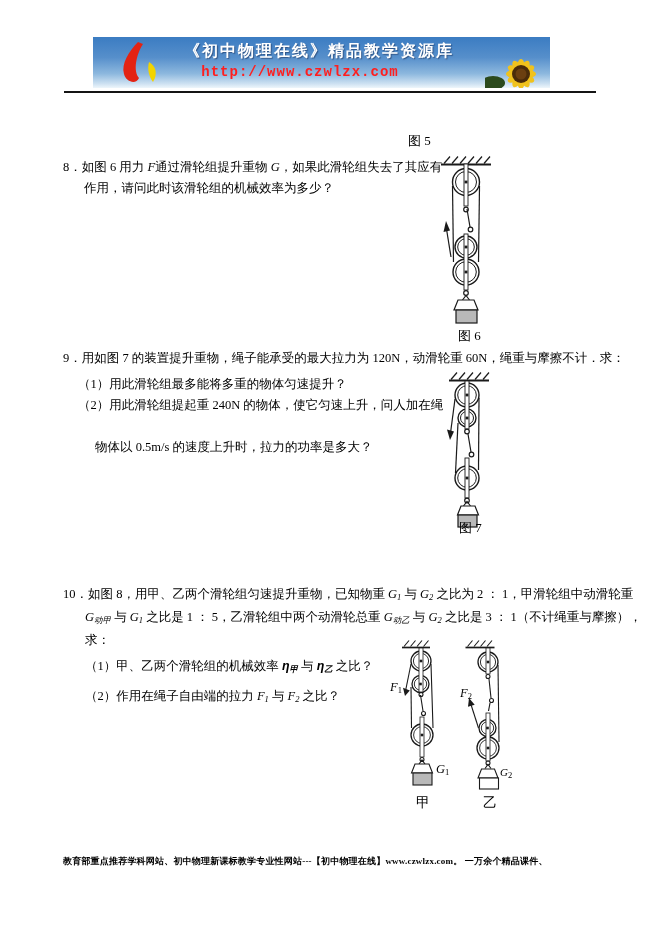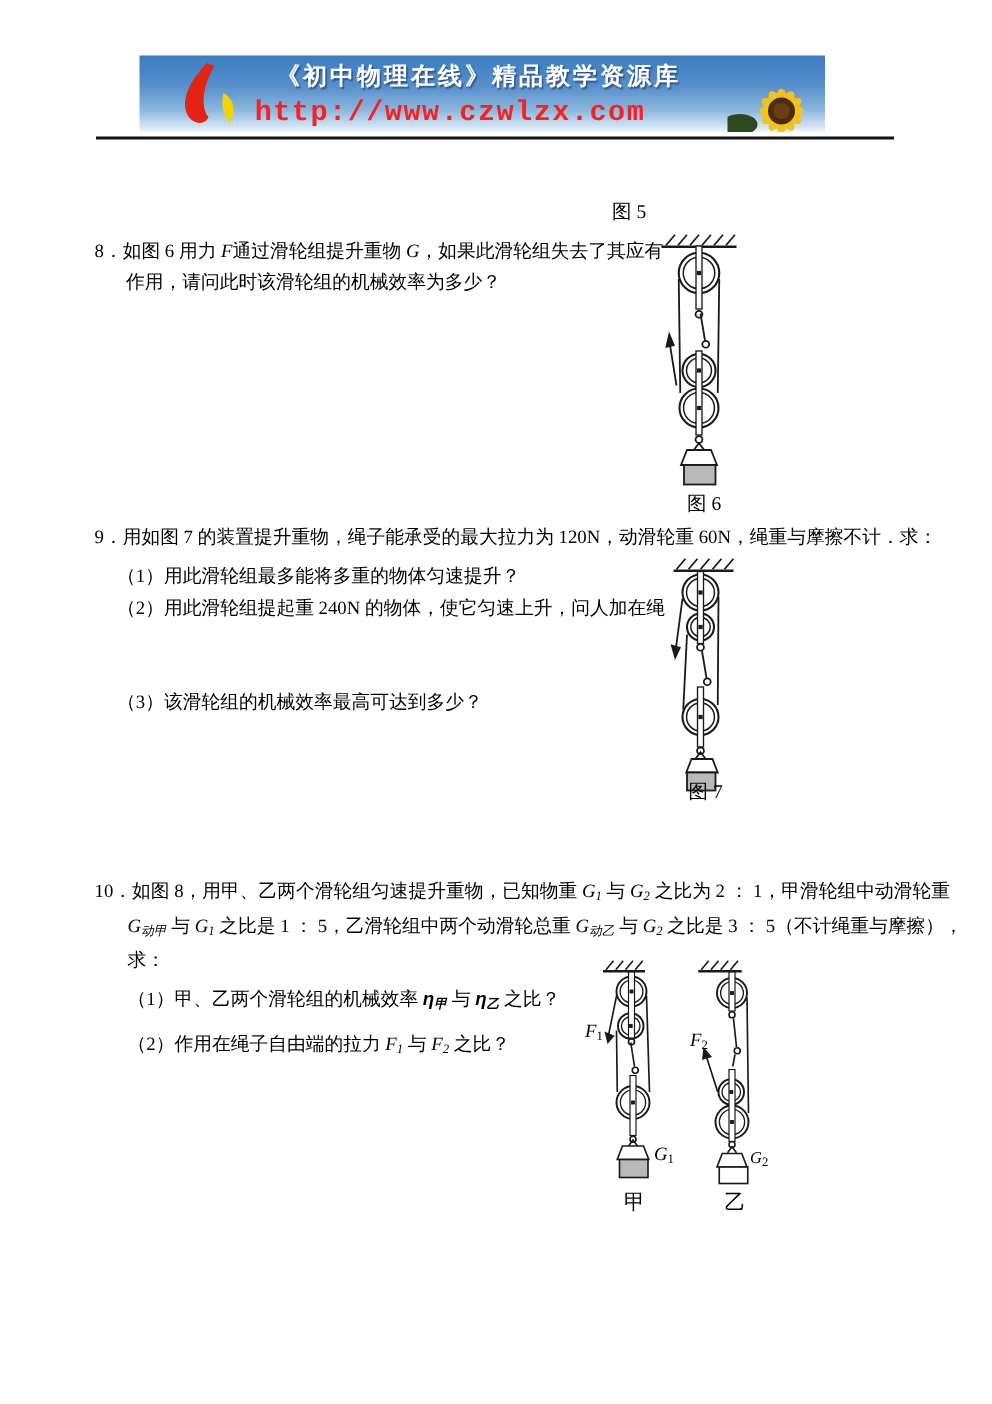--- a/index.html
+++ b/index.html
@@ -7,35 +7,35 @@
   .page { position:relative; width:661px; height:936px; background:#fff;
           font-family:"Liberation Serif","DejaVu Sans",serif; color:#000; overflow:hidden; }
 
   
   .banner { position:absolute; left:93px; top:37px; width:457px; height:51px; overflow:hidden;
             background:linear-gradient(180deg,#3b7cc2 0%,#568fcb 40%,#8db8de 72%,#cfe2f2 92%,#eef6fb 100%);padding-left:36px; }
   .banner-title { position:absolute; left:78px; top:4px; width:296px; text-align:center;
                   color:#fff; font-weight:bold; font-size:16px; letter-spacing:2px;
                   font-family:"Liberation Serif",serif; text-shadow:1px 1px 1px rgba(20,40,80,.55); white-space:nowrap; }
   .banner-url { position:absolute; left:62px; top:27px; width:290px; text-align:center;
-                color:#ff1e1e; font-weight:bold; font-size:19px; letter-spacing:1px;
+                color:#ff1e1e; font-weight:bold; font-size:14px; letter-spacing:1px;
                 font-family:"Liberation Mono",monospace; white-space:nowrap; }
   .logo-svg { position:absolute; left:25px; top:4px; }
   .sun-svg  { position:absolute; left:392px; top:10px; }
 
   .rule { position:absolute; left:64px; top:91px; width:532px; height:2px; background:#141414; }
 
   
   .txt { position:absolute; font-size:12.5px; line-height:15px; white-space:nowrap; }
   .cap { position:absolute; font-size:13px; line-height:14px; white-space:nowrap; }
   .figname { position:absolute; font-size:14px; line-height:15px; white-space:nowrap; }
   .figlabel { position:absolute; font-size:12.5px; line-height:13px; white-space:nowrap; }
   .small { position:absolute; font-size:9px; font-weight:bold; letter-spacing:.2px; line-height:12px; white-space:nowrap; }
   .var { font-style:italic; font-family:"Liberation Serif",serif; }
-  .eta { font-style:italic; font-weight:bold; font-family:Liberation Sans, sans-serif; }
+  .eta { font-style:italic; font-weight:bold; font-family:Liberation Mono, monospace; }
   sub { font-size:8.5px; line-height:0; vertical-align:baseline; position:relative; top:2px; }
   svg.fig { position:absolute; }
 </style>
 </head>
 <body>
 
 <div class="page">
 
   <div class="banner">
     <svg class="logo-svg" width="58" height="46" viewBox="0 0 58 46">
@@ -113,21 +113,21 @@
         <path d="M458,300 L474,300 L478,310 L454,310 Z" fill="#fff"></path>
         <rect x="456" y="310" width="21" height="13" fill="#b9b9b9"></rect>
       </g>
     </g>
   </svg>
   <div class="cap" style="left:458px;top:329px">图 6</div>
 
   <div class="txt" style="left:63px;top:351px">9．用如图 7 的装置提升重物，绳子能承受的最大拉力为 120N，动滑轮重 60N，绳重与摩擦不计．求：</div>
   <div class="txt" style="left:78px;top:377px">（1）用此滑轮组最多能将多重的物体匀速提升？</div>
   <div class="txt" style="left:78px;top:398px">（2）用此滑轮组提起重 240N 的物体，使它匀速上升，问人加在绳</div>
-  <div class="txt" style="left:78px;top:461px">（3）该滑轮组的机械效率最高可达到多少？</div>
+  <div class="txt" style="left:95px;top:440px">物体以 0.5m/s 的速度上升时，拉力的功率是多大？</div>
 
   <svg class="fig" style="left:438px;top:366px" width="85" height="170" viewBox="438 366 85 170">
     <g stroke="#1a1a1a" fill="none" stroke-width="1.2">
       <g>
         <line x1="449" y1="380.5" x2="489" y2="380.5" stroke-width="1.8"></line>
         <line x1="451" y1="379.5" x2="457" y2="372.5"></line>
           <line x1="459" y1="379.5" x2="465" y2="372.5"></line>
         <line x1="467" y1="379.5" x2="473" y2="372.5"></line>
           <line x1="475" y1="379.5" x2="481" y2="372.5"></line>
         <line x1="483" y1="379.5" x2="489" y2="372.5"></line>
@@ -166,21 +166,21 @@
       <g>
         <path d="M463.5,506 L467,501.5 L470.5,506"></path>
         <path d="M461,506 L475,506 L478.5,515 L457.5,515 Z" fill="#fff"></path>
         <rect x="458" y="515" width="19" height="12" fill="#b9b9b9"></rect>
       </g>
     </g>
   </svg>
   <div class="cap" style="left:459px;top:521px">图 7</div>
 
   <div class="txt" style="left:63px;top:587px"><span>10．如图 8，用甲、乙两个滑轮组匀速提升重物，已知物重 </span><span class="var"><span>G</span><sub>1</sub></span><span> 与 </span><span class="var"><span>G</span><sub>2</sub></span><span> 之比为 2 ： 1，甲滑轮组中动滑轮重</span></div>
-  <div class="txt" style="left:85px;top:610px"><span class="var"><span>G</span><sub>动甲</sub></span><span> 与 </span><span class="var"><span>G</span><sub>1</sub></span><span> 之比是 1 ： 5，乙滑轮组中两个动滑轮总重 </span><span class="var"><span>G</span><sub>动乙</sub></span><span> 与 </span><span class="var"><span>G</span><sub>2</sub></span><span> 之比是 3 ： 5（不计绳重与摩擦），</span></div>
+  <div class="txt" style="left:85px;top:610px"><span class="var"><span>G</span><sub>动甲</sub></span><span> 与 </span><span class="var"><span>G</span><sub>1</sub></span><span> 之比是 1 ： 5，乙滑轮组中两个动滑轮总重 </span><span class="var"><span>G</span><sub>动乙</sub></span><span> 与 </span><span class="var"><span>G</span><sub>2</sub></span><span> 之比是 3 ： 1（不计绳重与摩擦），</span></div>
   <div class="txt" style="left:85px;top:633px">求：</div>
   <div class="txt" style="left:85px;top:659px"><span>（1）甲、乙两个滑轮组的机械效率 </span><span class="eta"><span>η</span><sub>甲</sub></span><span> 与 </span><span class="eta"><span>η</span><sub>乙</sub></span><span> 之比？</span></div>
   <div class="txt" style="left:85px;top:689px"><span>（2）作用在绳子自由端的拉力 </span><span class="var"><span>F</span><sub>1</sub></span><span> 与 </span><span class="var"><span>F</span><sub>2</sub></span><span> 之比？</span></div>
 
   <svg class="fig" style="left:383px;top:634px" width="137" height="160" viewBox="383 634 137 160">
     <g stroke="#1a1a1a" fill="none" stroke-width="1.1">
 
       <g>
         <line x1="402" y1="647.5" x2="430" y2="647.5" stroke-width="1.7"></line>
         <line x1="404" y1="646.5" x2="409" y2="640.5"></line>
@@ -270,14 +270,15 @@
       </g>
     </g>
   </svg>
   <div class="figlabel" style="left:390px;top:681px"><span class="var">F</span><sub>1</sub></div>
   <div class="figlabel" style="left:460px;top:687px"><span class="var">F</span><sub>2</sub></div>
   <div class="figlabel" style="left:436px;top:763px"><span class="var">G</span><sub>1</sub></div>
   <div class="figlabel" style="left:500px;top:766px;font-size:11px"><span class="var">G</span><sub>2</sub></div>
   <div class="figname" style="left:416px;top:795px">甲</div>
   <div class="figname" style="left:483px;top:795px">乙</div>
 
+  <div class="small" style="left:63px;top:855px">教育部重点推荐学科网站、初中物理新课标教学专业性网站---【初中物理在线】www.czwlzx.com。 一万余个精品课件、</div>
 
 </div>
 
 </body></html>

